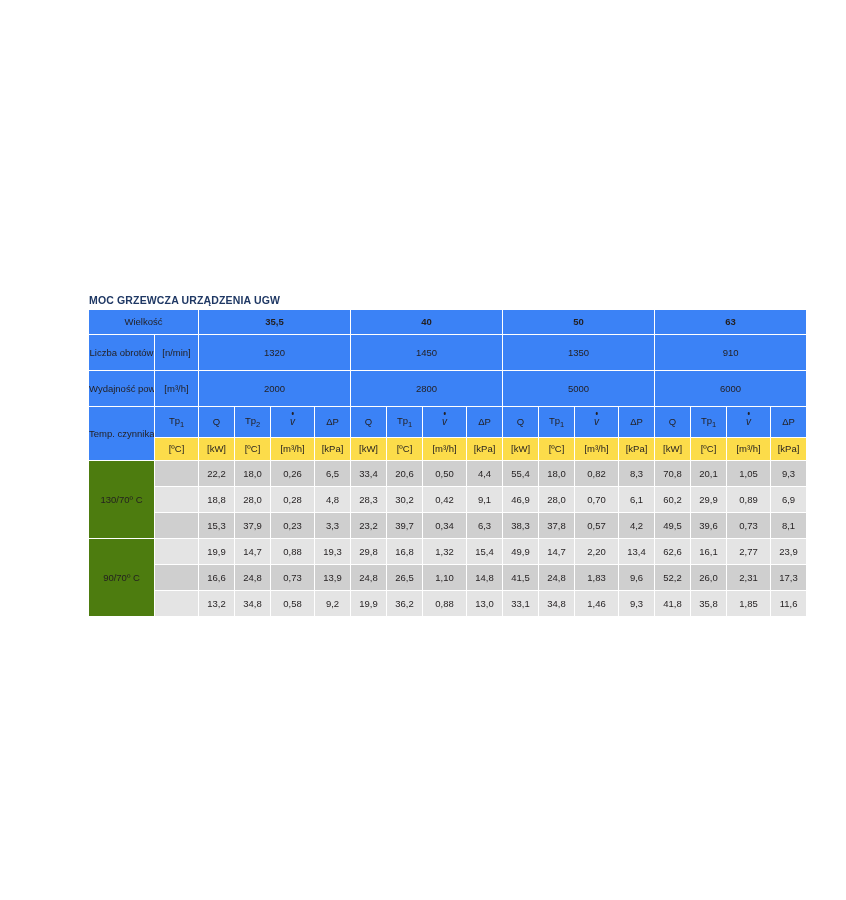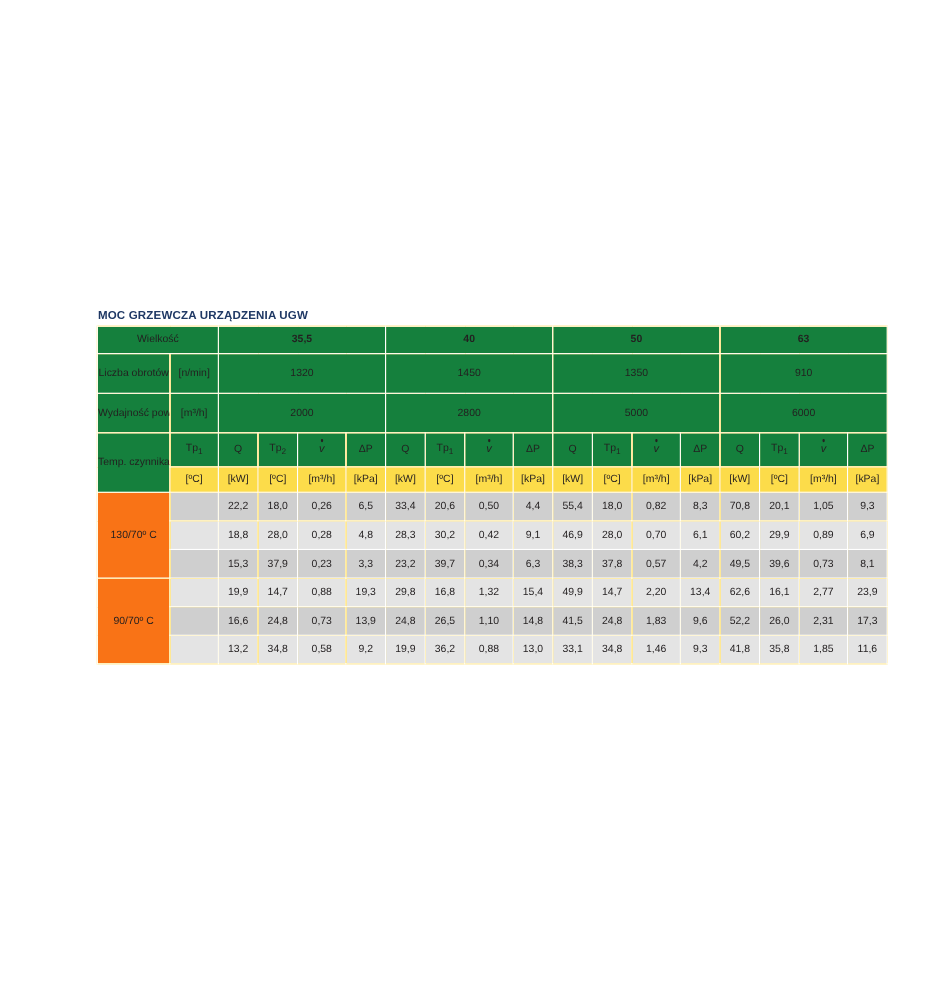--- a/index.html
+++ b/index.html
@@ -11,21 +11,21 @@
     width: 846px;
     height: 900px;
     position: relative;
     font-family: "Liberation Sans", "DejaVu Sans", sans-serif;
     overflow: hidden;
   }
 
   #doc-root {
     position: absolute;
     left: 88px;
-    top: 281px;
+    top: 294px;
     width: 670px;
   }
 
   #table-title {
     font-size: 10.5px;
     font-weight: bold;
     color: #1F3864;
     letter-spacing: 0.15px;
     margin: 0 0 3px 1px;
     white-space: nowrap;
@@ -44,21 +44,21 @@
     vertical-align: middle;
     color: #231f20;
     font-size: 9.5px;
     line-height: 1.18;
     padding: 0;
     overflow: hidden;
     white-space: nowrap;
   }
 
   
-  .y      { background: #15803d; }
+  .y      { background: #3b82f6; }
   .y-soft { background: #FCDC4A; }
 
   .row-wielkosc td { height: 24px; }
   .lbl-wielkosc { font-size: 9.5px; }
   .size-val { font-weight: bold; font-size: 10.5px; }
 
   .row-obrotow td, .row-wydajnosc td { height: 35px; }
   .stacked { line-height: 1.22; white-space: normal; padding: 0 2px; }
 
   .row-symbols td { height: 30px; }
@@ -89,21 +89,21 @@
   .cell-temp-label {
     white-space: normal;
     line-height: 1.22;
     font-size: 9.5px;
     padding: 0 2px;
   }
 
   
   .row-data td { height: 25px; background: #E4E4E4; }
   .row-data.alt td { background: #CFCFCF; }
-  .row-data td.grp { background: #f97316; font-size: 9.5px; }
+  .row-data td.grp { background: #4d7c0f; font-size: 9.5px; }
   .row-data td.tp1 { font-weight: bold; padding-left: 44px; }
   .row-data td.val { font-size: 9.5px; }
 </style>
 </head>
 <body>
 
 <div id="doc-root">
 
   <div id="table-title">MOC GRZEWCZA URZĄDZENIA UGW</div>
 

